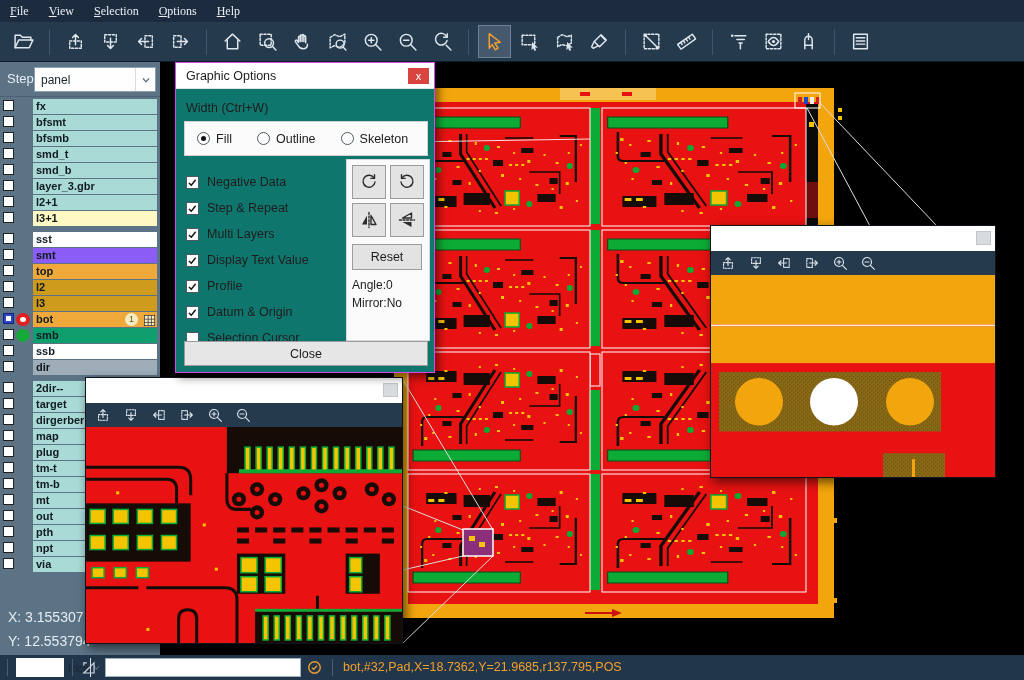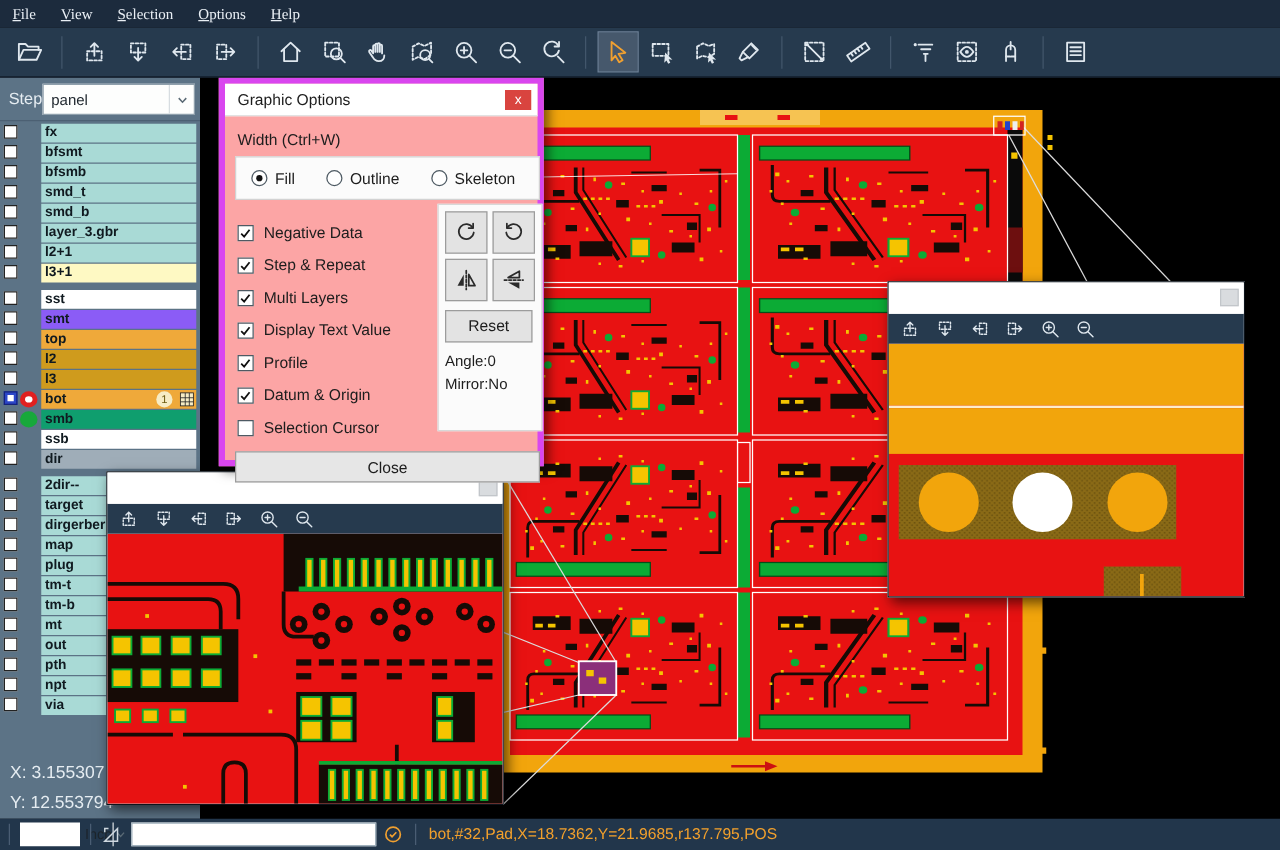--- a/index.html
+++ b/index.html
@@ -47,22 +47,22 @@
   .lbadge { position:absolute; right:22px; top:1px; width:13px; height:13px; border-radius:50%;
             background:#f6ecc4; color:#6b5a10; font-size:9px; line-height:13px; text-align:center; }
   .lgrid { position:absolute; right:4px; top:1px; width:13px; height:13px; }
   .lgrid svg { width:13px; height:13px; }
   .readout { position:absolute; left:8px; top:543px; color:#e6edf2; font-size:14px; line-height:24px; }
 
   
   .canvas { position:absolute; left:160px; top:62px; width:864px; height:593px; background:#000; z-index:1; }
 
   
-  .dialog { position:absolute; left:175px; top:62px; width:260px; height:311px; background:#fca5a5;
-            border:5px solid #d946ef; box-shadow:3px 4px 9px rgba(0,0,0,.55); z-index:5; }
+  .dialog { position:absolute; left:175px; top:62px; width:260px; height:311px; background:#0f766e;
+            border:1px solid #d946ef; box-shadow:3px 4px 9px rgba(0,0,0,.55); z-index:5; }
   .dlg-title { position:relative; height:26px; background:#fff; border-bottom:1px solid #e2e2e2;
                display:flex; align-items:center; padding-left:10px; font-size:12.5px; color:#1d1d1d; }
   .dlg-close { position:absolute; right:5px; top:5px; width:21px; height:16px; background:#d9443f; color:#fff;
                font-size:11px; line-height:15px; text-align:center; border:none; font-family:inherit; }
   .dlg-body { position:relative; height:285px; font-size:12.5px; color:#1d1d1d; }
   .width-label { position:absolute; left:10px; top:12px; }
   .radio-box { position:absolute; left:8px; top:32px; width:244px; height:35px; background:#fbfbfb;
                border:1px solid #d2d2d2; display:flex; align-items:center; padding-left:12px; gap:25px; }
   .radio-item { display:flex; align-items:center; gap:6px; }
   .rdo { width:13px; height:13px; border:1px solid #4e5a63; border-radius:50%; background:#fff; position:relative; }
@@ -74,21 +74,21 @@
   .right-panel { position:absolute; left:170px; top:70px; width:84px; height:182px; background:#fbfbfb;
                  border:1px solid #d8d8d8; padding:5px 5px 0 5px; }
   .xf-grid { display:grid; grid-template-columns:34px 34px; grid-gap:4px; }
   .xf-btn { width:34px; height:34px; background:#e3e3e3; border:1px solid #9c9c9c; color:#2b2b2b;
             display:flex; align-items:center; justify-content:center; }
   .xf-btn svg { width:20px; height:20px; }
   .reset-btn { margin-top:7px; width:70px; height:26px; background:#e3e3e3; border:1px solid #9c9c9c;
                font-size:12.5px; font-family:inherit; color:#1d1d1d; }
   .angle-txt, .mirror-txt { margin-top:8px; font-size:12px; }
   .mirror-txt { margin-top:4px; }
-  .close-btn { position:absolute; left:8px; top:268px; width:244px; height:25px; background:#e6e6e6;
+  .close-btn { position:absolute; left:8px; top:252px; width:244px; height:25px; background:#e6e6e6;
                border:1px solid #9c9c9c; font-size:12.5px; font-family:inherit; color:#1d1d1d; }
 
   
   .fwin { position:absolute; background:#fff; border:1px solid #0d141c; box-shadow:3px 4px 10px rgba(0,0,0,.6); }
   #win-bl { left:85px; top:377px; width:318px; height:267px; z-index:4; }
   #win-r  { left:710px; top:225px; width:286px; height:253px; z-index:3; }
   .win-title { position:relative; height:25px; background:#fff; }
   .win-btn { position:absolute; right:4px; top:5px; width:15px; height:14px; background:#d9dcdf; border:1px solid #c2c6ca; }
   .win-toolbar { height:24px; background:#263a4e; display:flex; align-items:center; gap:6px; padding-left:6px; }
   .win-toolbar .tool { width:22px; height:20px; margin:0; }

